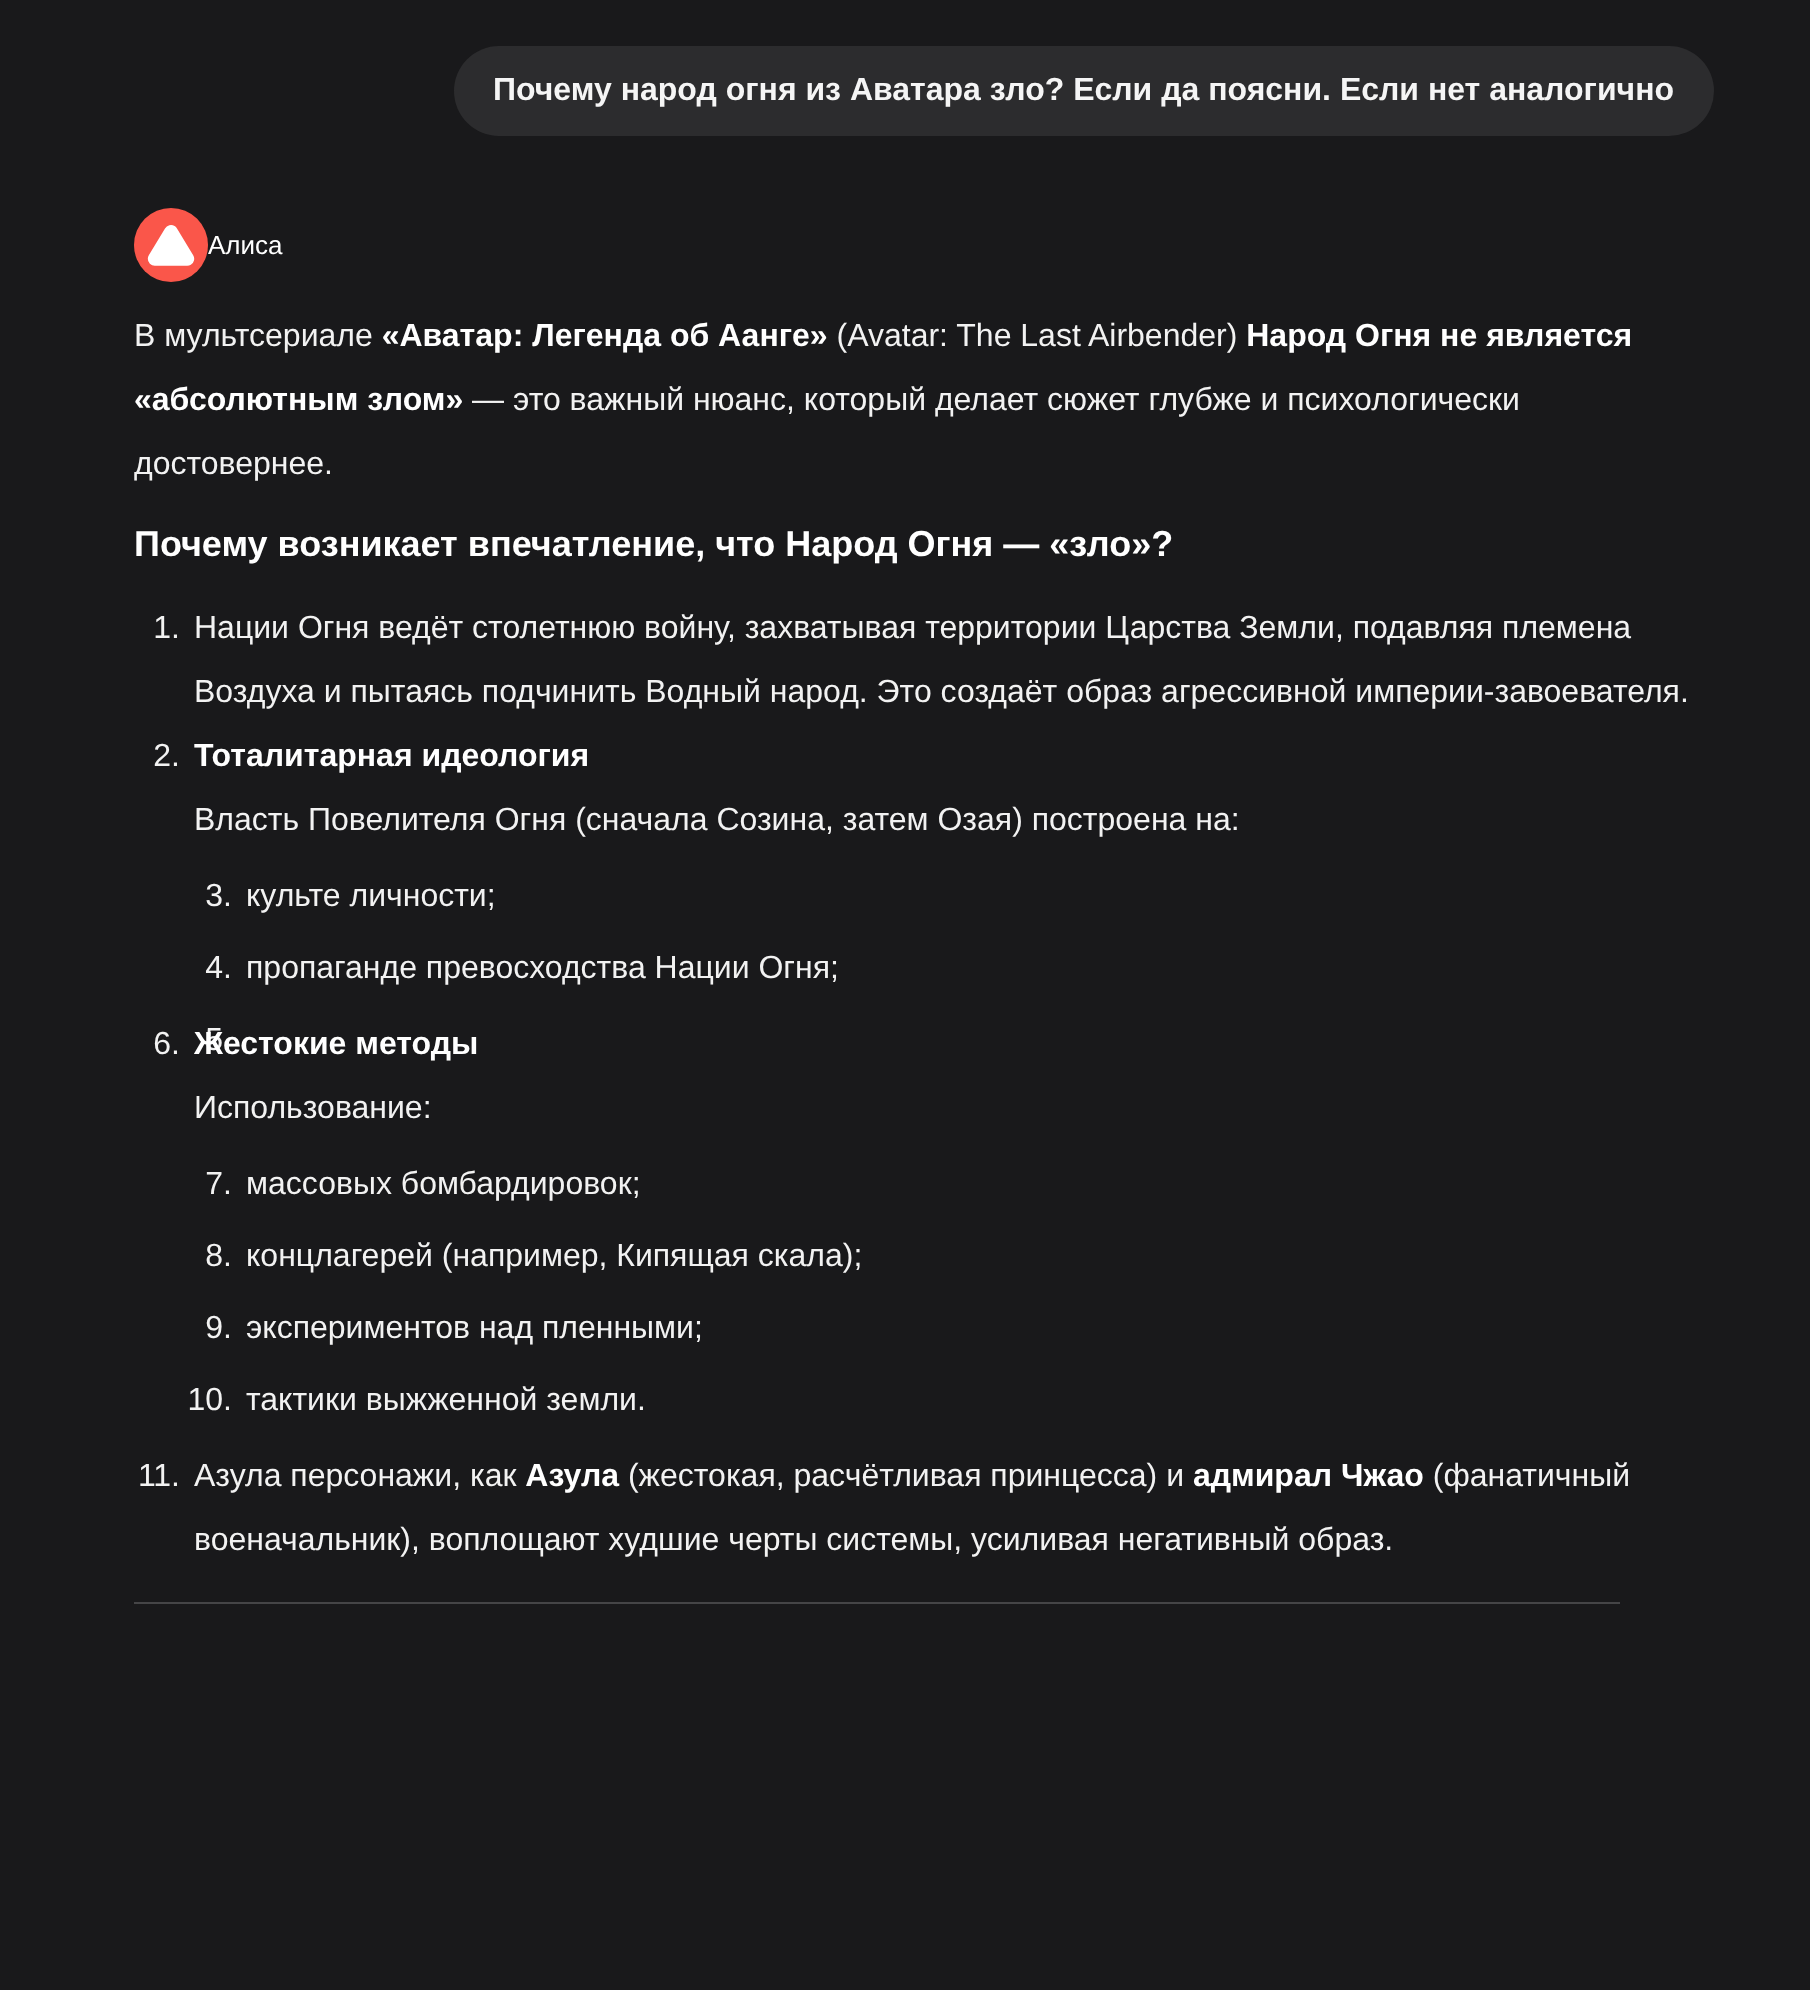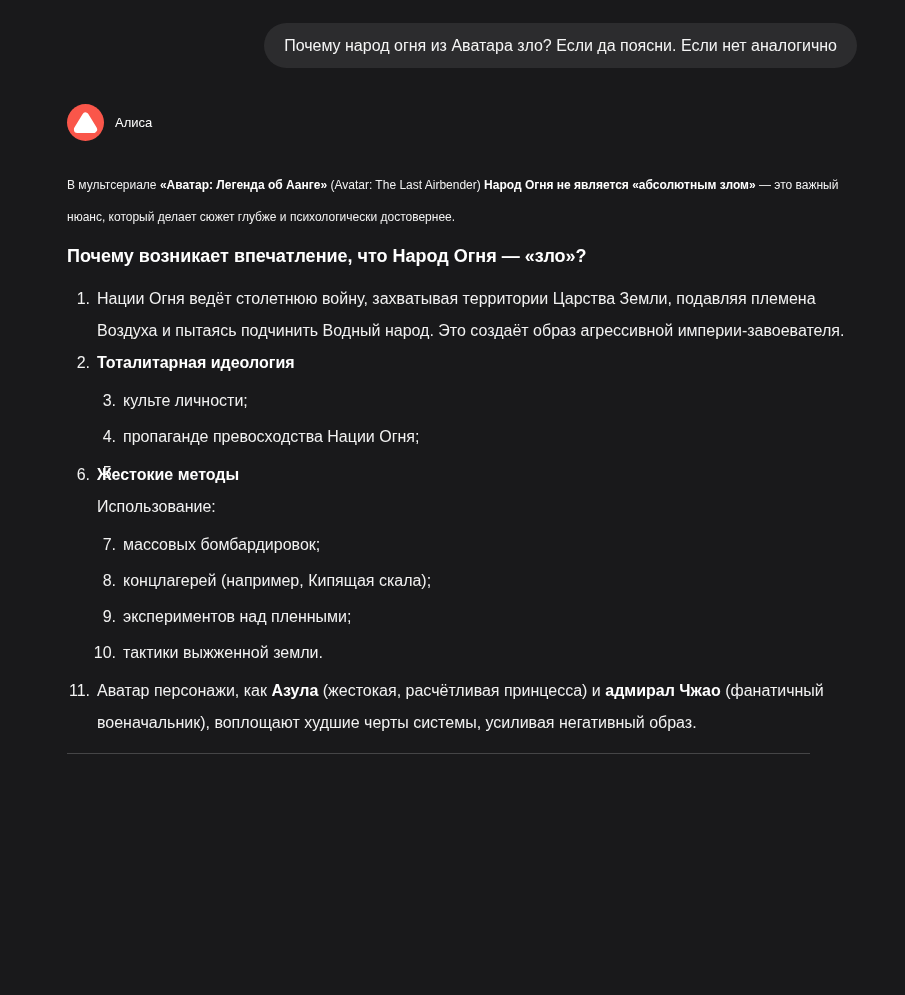--- a/index.html
+++ b/index.html
@@ -17,39 +17,40 @@
     display: flex; justify-content: flex-end;
     padding: 23px 48px 0 0;
   }
   .user-bubble {
     background: #2c2c2e;
     border-radius: 23px;
     padding: 12px 20px;
     font-size: 16px; line-height: 21px;
     color: #f5f5f5;
     max-width: 700px;
+    font-weight: bold;
   }
 
   
   .assistant { margin: 0 45px 0 67px; }
   .assistant-header {
     margin-top: 36px;
-    display: flex; align-items: center; gap: 11px;
+    display: flex; align-items: center; 
   }
   .avatar {
     width: 37px; height: 37px; border-radius: 50%;
     background: #fa564a;
     display: flex; align-items: center; justify-content: center;
     flex: 0 0 auto;
   }
   .assistant-name { font-size: 13px; color: #ffffff; }
 
   .intro {
-    margin: 28px 0 0 0;
-    font-size: 12px; line-height: 32px;
+    margin: 12px 0 0 0;
+    font-size: 16px; line-height: 32px;
   }
   .heading {
     margin: 10px 0 0 0;
     font-size: 18px; line-height: 26px;
     font-weight: 700; color: #ffffff;
   }
 
   
   .list { list-style: none; margin: 14px 0 0 0; padding: 0; font-size: 16px; line-height: 32px; }
   .list li { position: relative; padding-left: 30px; }
@@ -99,20 +100,21 @@
     <ol class="list">
 
       <li>
         <span class="num">1.</span>
         <div class="item-body">Нации Огня ведёт столетнюю войну, захватывая территории Царства Земли, подавляя племена Воздуха и пытаясь подчинить Водный народ. Это создаёт образ агрессивной империи-завоевателя.</div>
       </li>
 
       <li>
         <span class="num">2.</span>
         <div class="item-title">Тоталитарная идеология</div>
+        <div class="item-body">Власть Повелителя Огня (сначала Созина, затем Озая) построена на:</div>
       </li>
 
       <ol class="sub">
         <li>
           <span class="num">3.</span>
           <div class="item-body">культе личности;</div>
         </li>
         <li>
           <span class="num">4.</span>
           <div class="item-body">пропаганде превосходства Нации Огня;</div>
@@ -142,21 +144,21 @@
           <div class="item-body">экспериментов над пленными;</div>
         </li>
         <li>
           <span class="num">10.</span>
           <div class="item-body">тактики выжженной земли.</div>
         </li>
       </ol>
 
       <li>
         <span class="num">11.</span>
-        <div class="item-body"><span>Аватар персонажи, как </span><span class="b">Азула</span><span> (жестокая, расчётливая принцесса) и </span><span class="b">адмирал Чжао</span><span> (фанатичный военачальник), воплощают худшие черты системы, усиливая негативный образ.</span></div>
+        <div class="item-body"><span>Азула персонажи, как </span><span class="b">Азула</span><span> (жестокая, расчётливая принцесса) и </span><span class="b">адмирал Чжао</span><span> (фанатичный военачальник), воплощают худшие черты системы, усиливая негативный образ.</span></div>
       </li>
 
     </ol>
 
     <hr class="divider">
 
   </div>
 </div>
 
 </body></html>

